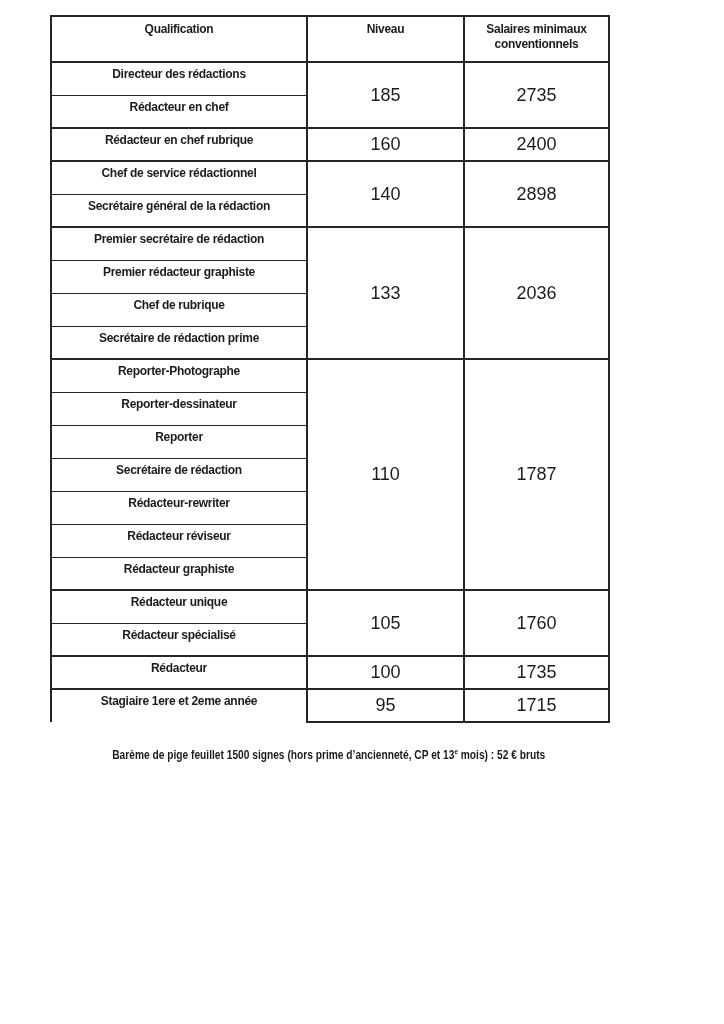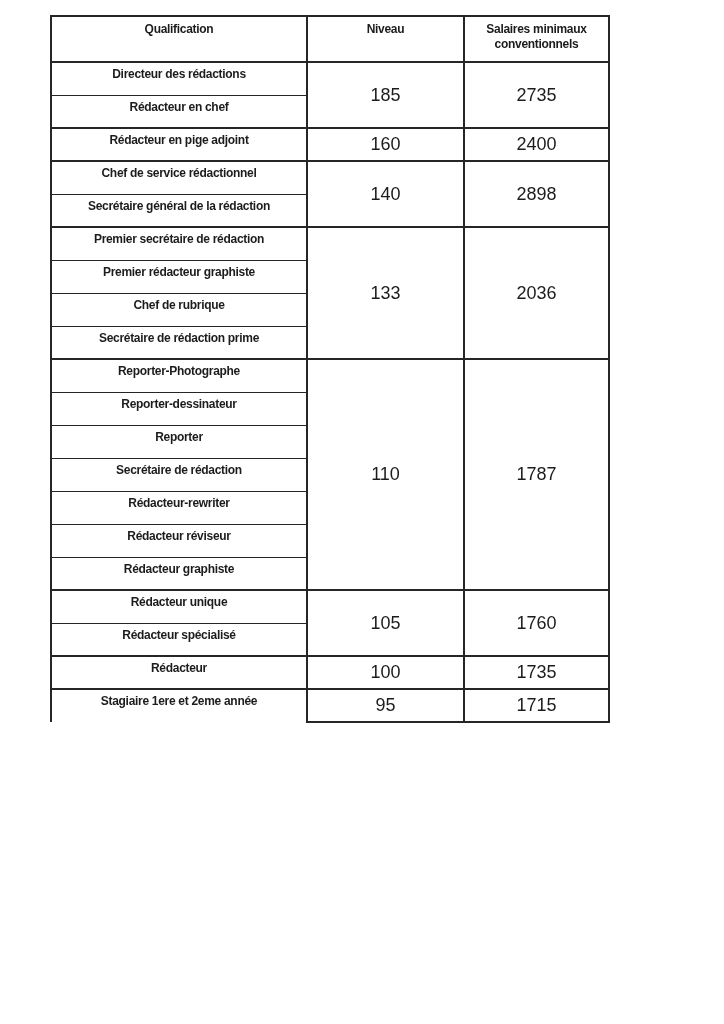--- a/index.html
+++ b/index.html
@@ -75,21 +75,21 @@
     <tbody>
         <tr>
           <td class="quali">Directeur des rédactions</td>
           <td class="num" rowspan="2">185</td>
           <td class="num" rowspan="2">2735</td>
         </tr>
         <tr>
           <td class="quali inner">Rédacteur en chef</td>
         </tr>
         <tr>
-          <td class="quali">Rédacteur en pige adjoint</td>
+          <td class="quali">Rédacteur en chef rubrique</td>
           <td class="num" rowspan="1">160</td>
           <td class="num" rowspan="1">2400</td>
         </tr>
         <tr>
           <td class="quali">Chef de service rédactionnel</td>
           <td class="num" rowspan="2">140</td>
           <td class="num" rowspan="2">2898</td>
         </tr>
         <tr>
           <td class="quali inner">Secrétaire général de la rédaction</td>
@@ -145,14 +145,17 @@
           <td class="num" rowspan="1">1735</td>
         </tr>
         <tr>
           <td class="quali">Stagiaire 1ere et 2eme année</td>
           <td class="num" rowspan="1">95</td>
           <td class="num" rowspan="1">1715</td>
         </tr>
       </tbody>
   </table>
 
+  <div class="footer">
+    <span class="footer-inner"><span>Barème de pige feuillet 1500 signes (hors prime d’ancienneté, CP et 13</span><sup>e</sup><span> mois) : 52 € bruts</span></span>
+  </div>
 
 </div>
 
 </body></html>

